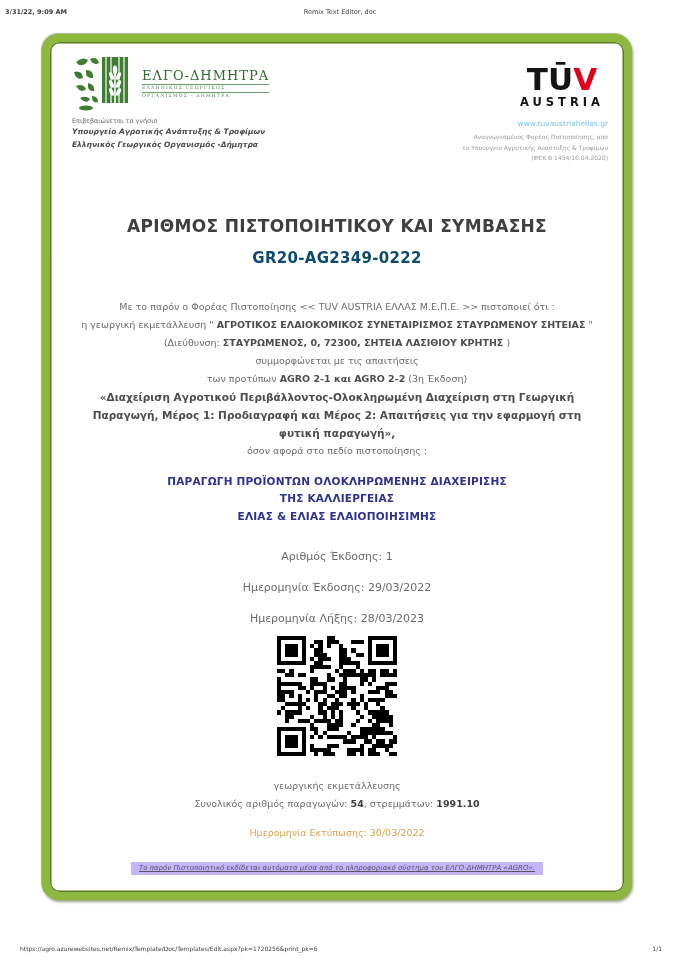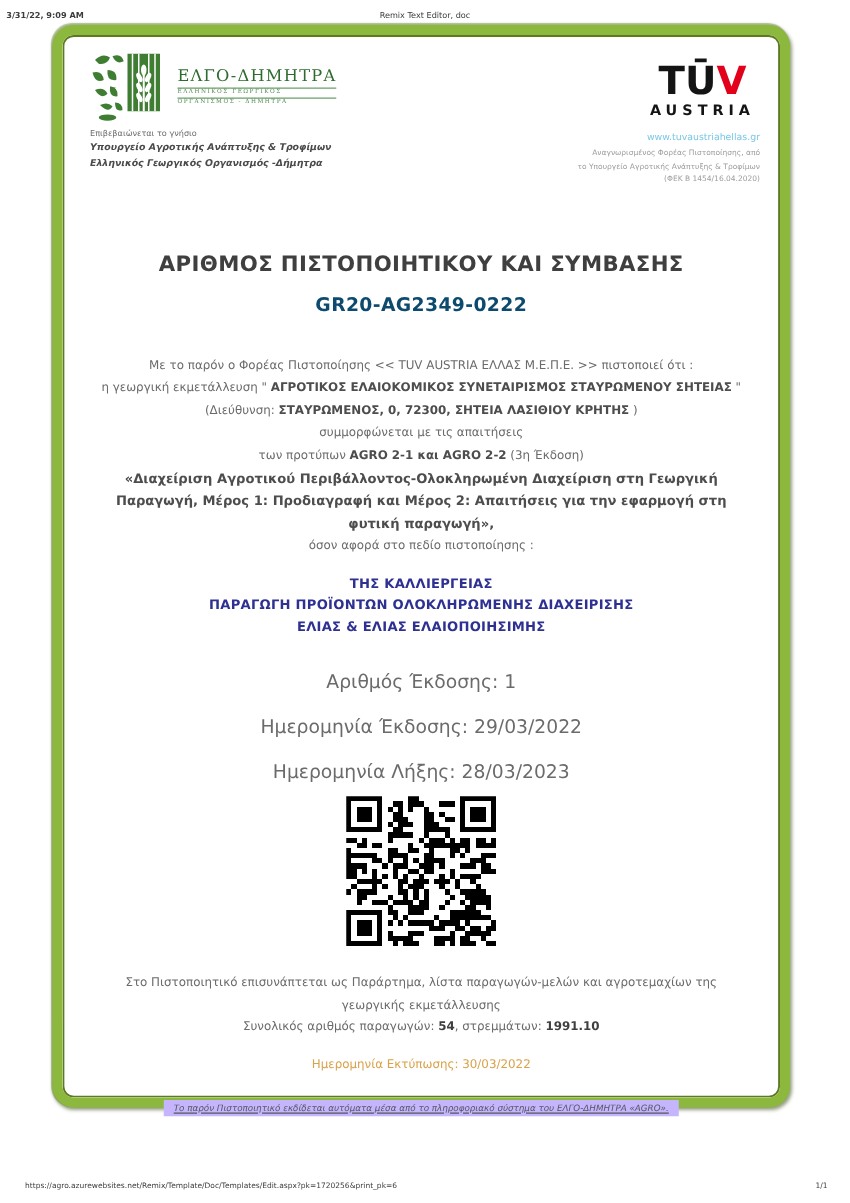--- a/index.html
+++ b/index.html
@@ -9,21 +9,21 @@
     -webkit-font-smoothing:antialiased;overflow:hidden;
   }
   
   .print-head-date{position:absolute;top:8px;left:5px;font-size:6.5px;color:#3c3c3c;font-weight:bold;}
   .print-head-title{position:absolute;top:8px;left:0;width:100%;text-align:center;font-size:6.5px;color:#3c3c3c;}
   .print-foot-url{position:absolute;bottom:10px;left:20px;font-size:6px;color:#3c3c3c;}
   .print-foot-page{position:absolute;bottom:10px;right:18px;font-size:6px;color:#3c3c3c;}
 
   
   .cert{
-    position:absolute;left:42px;top:20px;width:590px;height:866px;box-sizing:border-box;
+    position:absolute;left:42px;top:34px;width:590px;height:866px;box-sizing:border-box;
     background:#fff;border:8px solid #8cb83e;border-radius:17px;
     box-shadow:inset 0 0 0 1.5px #5d7a22, 1px 2px 3px rgba(60,80,20,.55), -1px -1px 1px rgba(90,120,30,.5);
     text-align:center;
   }
 
   
   .cert-header{display:flex;justify-content:space-between;align-items:flex-start;padding:14px 14px 0 22px;text-align:left;}
   .elgo{width:270px;}
   .elgo-top{display:flex;align-items:flex-start;}
   .elgo-graphic{width:62px;height:55px;flex:0 0 auto;margin-right:8px;}
@@ -46,21 +46,21 @@
   .cert-number{margin-top:13px;font-size:15px;font-weight:bold;color:#0c4a6e;letter-spacing:.3px;}
 
   .body-block{margin:31px auto 0;max-width:530px;font-size:9.5px;color:#6b6b6b;}
   .bline{line-height:18px;}
   .bline b{color:#4d4d4d;}
   .standard-desc{font-weight:bold;color:#4d4d4d;font-size:10.5px;line-height:18px;max-width:520px;margin:0 auto;}
 
   .scope{margin-top:13px;font-size:10.5px;font-weight:bold;color:#2e3192;line-height:17.5px;}
   .scope div{letter-spacing:.2px;}
 
-  .meta-line{font-size:15px;color:#6b6b6b;}
+  .meta-line{font-size:11px;color:#6b6b6b;}
   .meta-issue-no{margin-top:25px;}
   .meta-issue-date{margin-top:18px;}
   .meta-expiry{margin-top:18px;}
 
   .qr-wrap{margin:11px auto 0;width:120px;height:120px;}
   .qr-wrap svg{width:120px;height:120px;display:block;}
 
   .annex{margin-top:21px;font-size:9.5px;color:#6b6b6b;line-height:17.5px;}
   .annex b{color:#3f3f3f;}
   .print-date{margin-top:15px;font-size:9.5px;color:#d9a24b;}
@@ -146,22 +146,22 @@
     <div class="bline">Με το παρόν ο Φορέας Πιστοποίησης &lt;&lt; TUV AUSTRIA ΕΛΛΑΣ Μ.Ε.Π.Ε. &gt;&gt; πιστοποιεί ότι :</div>
     <div class="bline"><span>η γεωργική εκμετάλλευση " </span><b>ΑΓΡΟΤΙΚΟΣ ΕΛΑΙΟΚΟΜΙΚΟΣ ΣΥΝΕΤΑΙΡΙΣΜΟΣ ΣΤΑΥΡΩΜΕΝΟΥ ΣΗΤΕΙΑΣ</b><span> "</span></div>
     <div class="bline"><span>(Διεύθυνση: </span><b>ΣΤΑΥΡΩΜΕΝΟΣ, 0, 72300, ΣΗΤΕΙΑ ΛΑΣΙΘΙΟΥ ΚΡΗΤΗΣ</b><span> )</span></div>
     <div class="bline">συμμορφώνεται με τις απαιτήσεις</div>
     <div class="bline"><span>των προτύπων </span><b>AGRO 2-1 και AGRO 2-2</b><span> (3η Έκδοση)</span></div>
     <div class="standard-desc">«Διαχείριση Αγροτικού Περιβάλλοντος-Ολοκληρωμένη Διαχείριση στη Γεωργική Παραγωγή, Μέρος 1: Προδιαγραφή και Μέρος 2: Απαιτήσεις για την εφαρμογή στη φυτική παραγωγή»,</div>
     <div class="bline">όσον αφορά στο πεδίο πιστοποίησης :</div>
   </div>
 
   <div class="scope">
+    <div>ΠΑΡΑΓΩΓΗ ΠΡΟΪΟΝΤΩΝ ΟΛΟΚΛΗΡΩΜΕΝΗΣ ΔΙΑΧΕΙΡΙΣΗΣ</div>
     <div>ΤΗΣ ΚΑΛΛΙΕΡΓΕΙΑΣ</div>
-    <div>ΠΑΡΑΓΩΓΗ ΠΡΟΪΟΝΤΩΝ ΟΛΟΚΛΗΡΩΜΕΝΗΣ ΔΙΑΧΕΙΡΙΣΗΣ</div>
     <div>ΕΛΙΑΣ &amp; ΕΛΙΑΣ ΕΛΑΙΟΠΟΙΗΣΙΜΗΣ</div>
   </div>
 
   <div class="meta-line meta-issue-no">Αριθμός Έκδοσης: 1</div>
   <div class="meta-line meta-issue-date">Ημερομηνία Έκδοσης: 29/03/2022</div>
   <div class="meta-line meta-expiry">Ημερομηνία Λήξης: 28/03/2023</div>
 
   <div class="qr-wrap">
     <svg id="qr-svg" viewBox="0 0 29 29" xmlns="http://www.w3.org/2000/svg" shape-rendering="crispEdges">
         <g fill="#000">
@@ -488,21 +488,20 @@
           <rect x="23" y="1" width="5" height="5" fill="#fff"></rect>
           <rect x="24" y="2" width="3" height="3"></rect>
           <rect x="0" y="22" width="7" height="7"></rect>
           <rect x="1" y="23" width="5" height="5" fill="#fff"></rect>
           <rect x="2" y="24" width="3" height="3"></rect>
         </g>
       </svg>
   </div>
 
   <div class="annex">
-    <div>Στο Πιστοποιητικό επισυνάπτεται ως Παράρτημα, λίστα παραγωγών-μελών και αγροτεμαχίων της</div>
     <div>γεωργικής εκμετάλλευσης</div>
     <div><span>Συνολικός αριθμός παραγωγών: </span><b>54</b><span>, στρεμμάτων: </span><b>1991.10</b></div>
   </div>
 
   <div class="print-date">Ημερομηνία Εκτύπωσης: 30/03/2022</div>
 
   <div class="footnote-wrap">
     <span class="footnote">Το παρόν Πιστοποιητικό εκδίδεται αυτόματα μέσα από το πληροφοριακό σύστημα του ΕΛΓΟ-ΔΗΜΗΤΡΑ «AGRO».</span>
   </div>
 

